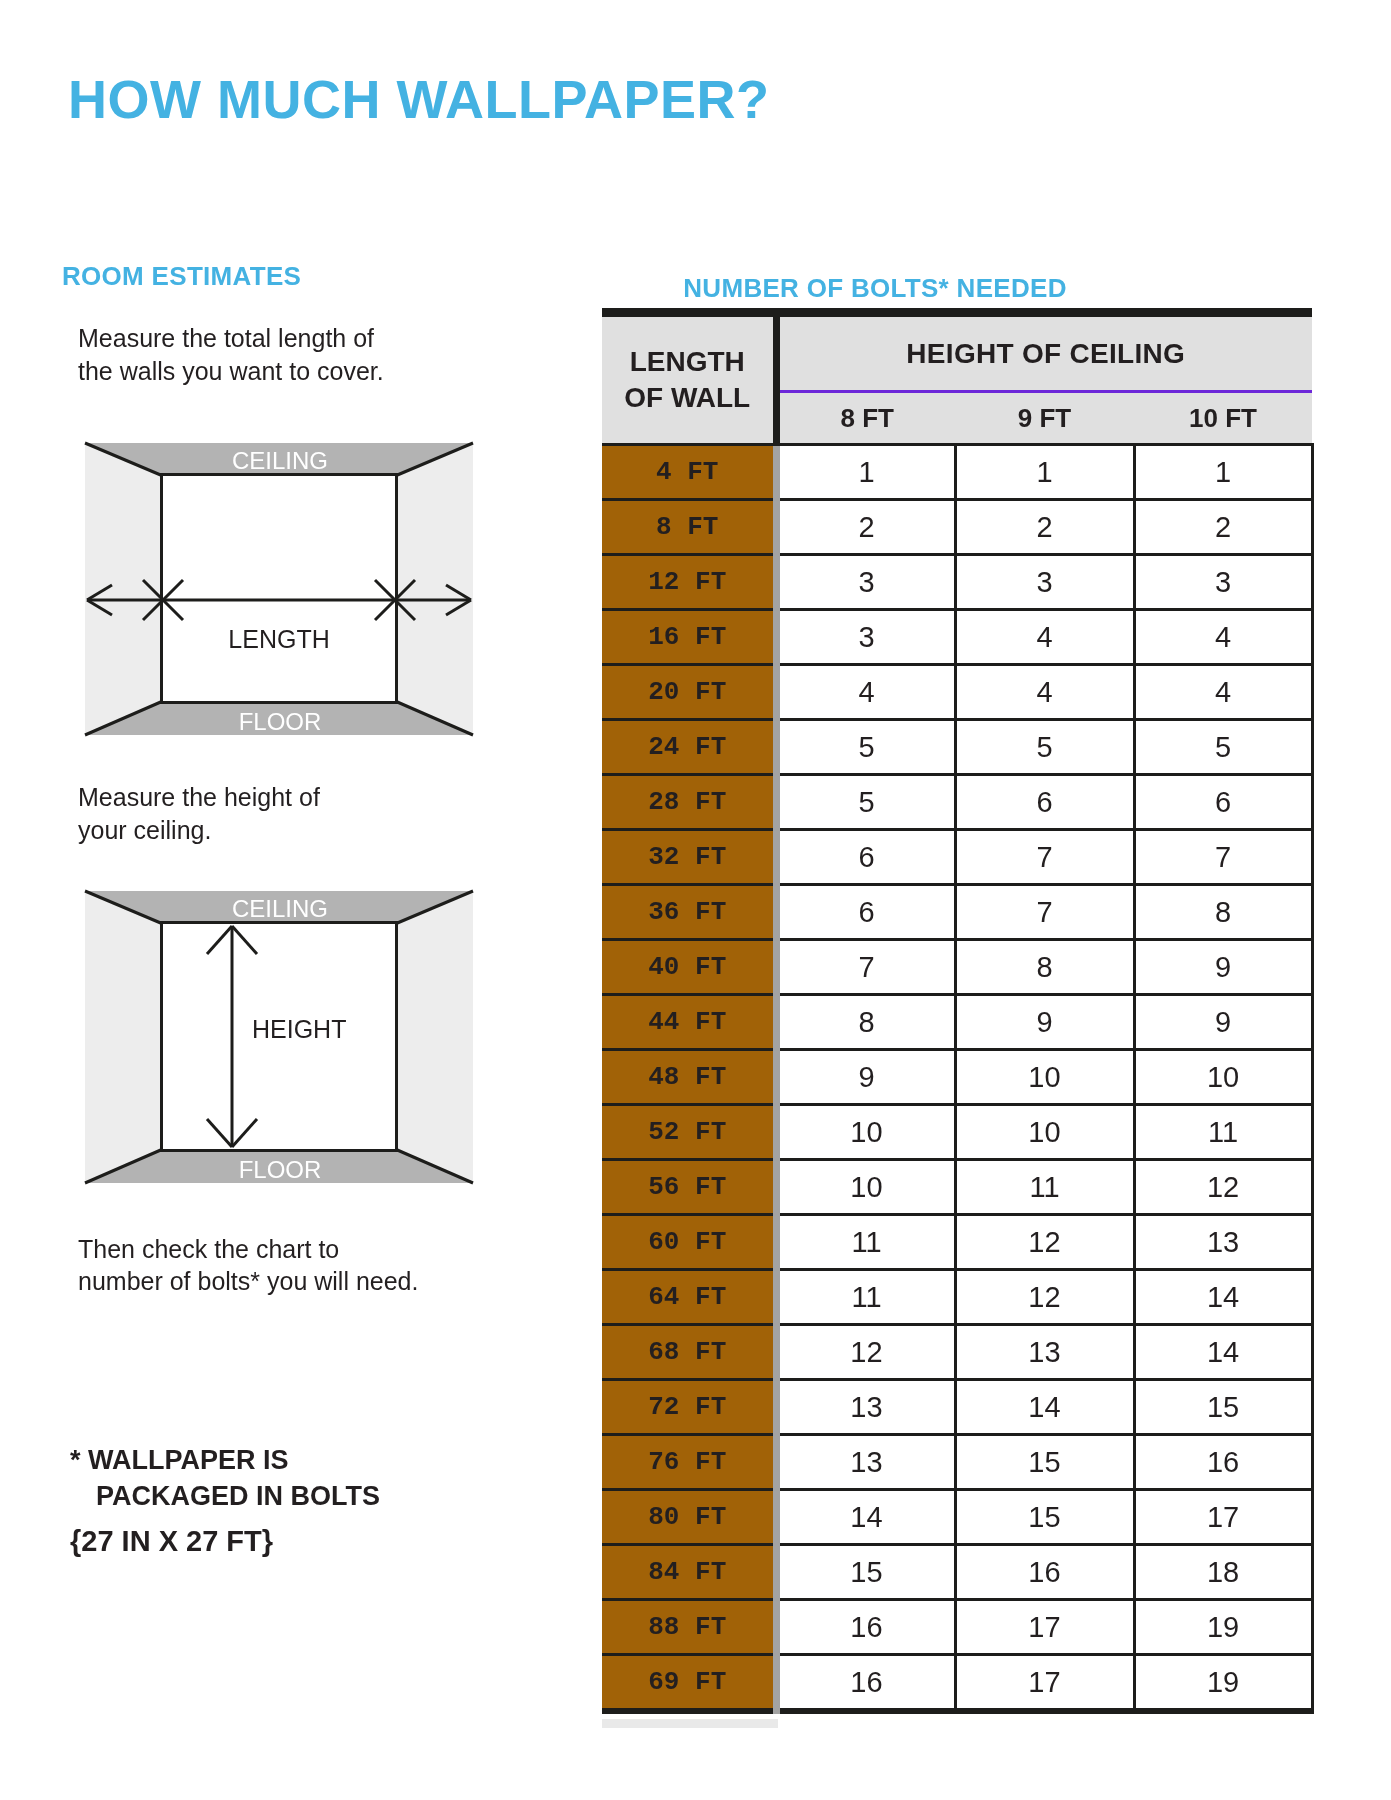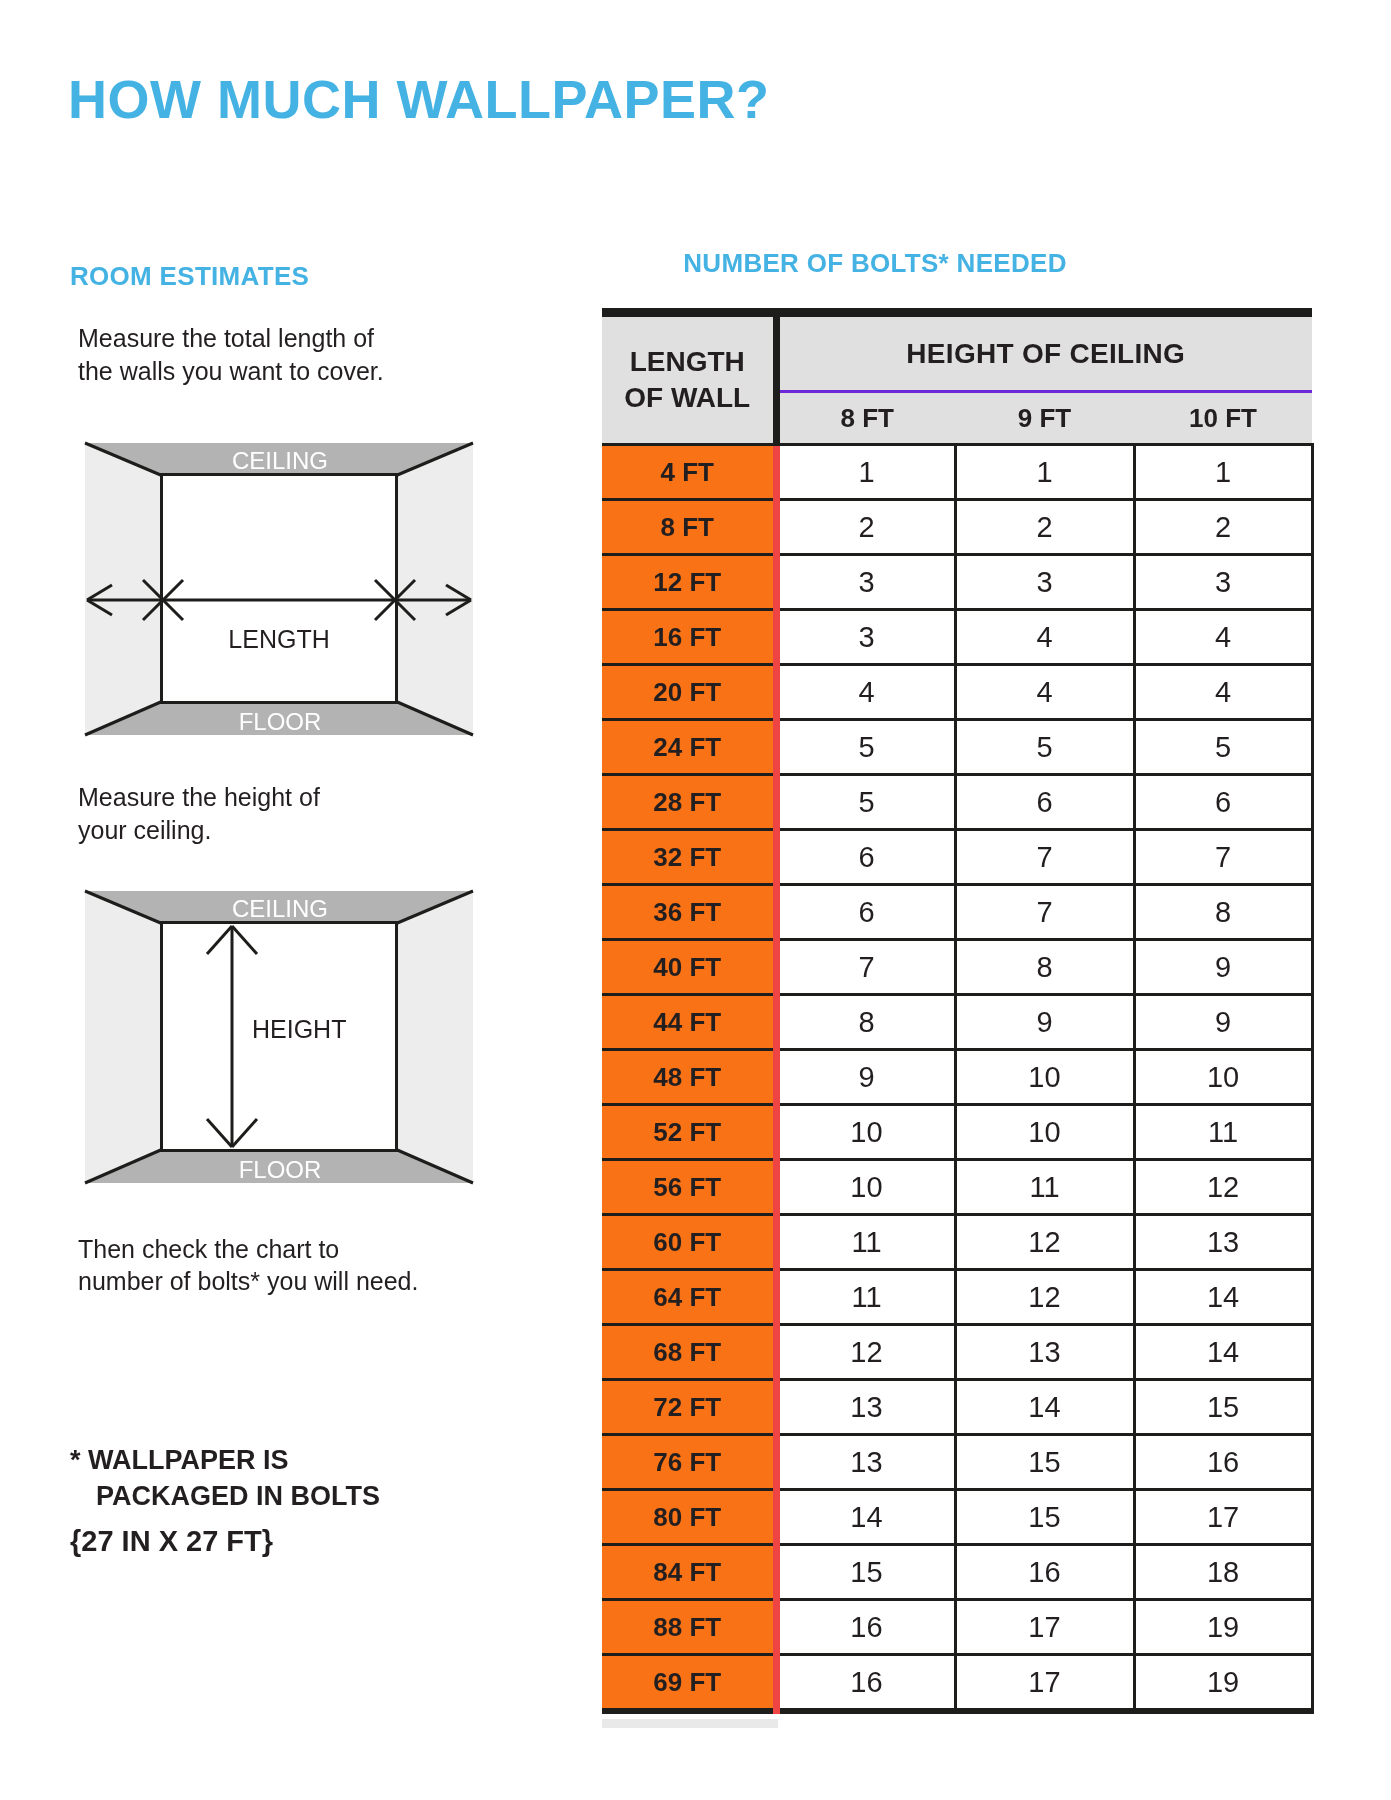--- a/index.html
+++ b/index.html
@@ -8,22 +8,22 @@
     font-family:"Liberation Sans", sans-serif;color:#231f20;overflow:hidden;
   }
   .abs{position:absolute;}
   .page-title{
     left:68px;top:72px;font-size:54px;line-height:54px;font-weight:bold;
     color:#44b2e2;letter-spacing:0.5px;white-space:nowrap;
   }
   .section-heading{
     font-size:26px;line-height:28px;font-weight:bold;color:#44b2e2;letter-spacing:0.3px;white-space:nowrap;
   }
-  .room-estimates-heading{left:70px;top:262px;}
-  .bolts-heading{left:520px;top:249px;width:710px;text-align:center;}
+  .room-estimates-heading{left:62px;top:262px;}
+  .bolts-heading{left:520px;top:274px;width:710px;text-align:center;}
   .para{font-size:25px;line-height:33px;margin-left:8px;}
   .p1{left:70px;top:322px;}
   .p2{left:70px;top:781px;}
   .p3{left:70px;top:1233px;line-height:32px;}
   .footnote{left:70px;top:1442px;font-size:27px;line-height:36px;font-weight:bold;}
   .footnote .indent{padding-left:26px;}
   .bolt-info{left:70px;top:1524px;font-size:29px;line-height:35px;font-weight:bold;}
   .bolt-info sup{font-size:17px;position:relative;top:-9px;}
   .diagram1{left:80px;top:438px;}
   .diagram2{left:80px;top:886px;}
@@ -41,22 +41,22 @@
   }
   .group-cell{
     background:#e0e0e0;border-bottom:3px solid #6d28d9;height:73px;
     font-size:28px;font-weight:bold;letter-spacing:0.3px;
   }
   .sub-cell{
     background:#e0e0e0;border-bottom:3px solid #1d1d1b;height:50px;
     font-size:26px;font-weight:bold;
   }
   .bolt-table tbody th.rowlabel{
-    background:#f97316;border-right:7px solid #ef4444;border-top:3px solid #1d1d1b;
-    font-size:26px;font-weight:bold;height:52px;
+    background:#a16207;border-right:7px solid #a3a3a3;border-top:3px solid #1d1d1b;
+    font-size:26px;font-weight:bold;height:52px;font-family:Liberation Mono, monospace;
   }
   .bolt-table tbody td{
     background:#ffffff;border:3px solid #1d1d1b;font-size:29px;font-weight:normal;height:52px;
   }
   .table-stub{left:602px;top:1719px;width:176px;height:9px;background:#e9e9e9;}
 </style>
 </head>
 <body>
 
 <div class="abs page-title">HOW MUCH WALLPAPER?</div>

